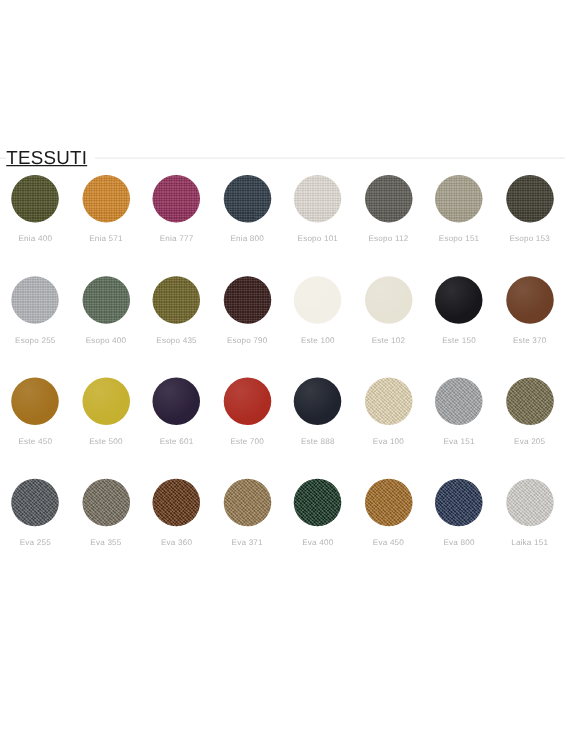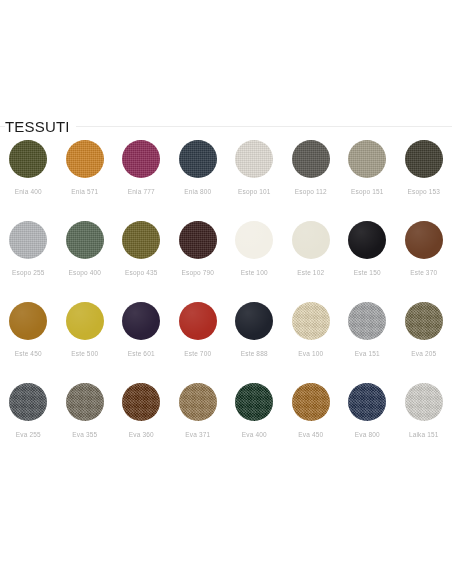--- a/index.html
+++ b/index.html
@@ -44,20 +44,21 @@
     left: 5px;
     top: 0px;
     font-size: 15px;
     line-height: 18px;
     letter-spacing: 0.2px;
     color: #1b1b1b;
     font-weight: 400;
     background: #ffffff;
     padding-right: 6px;
     white-space: nowrap;
+    text-decoration: underline;
   }
 
   
   .swatch-grid {
     position: absolute;
     left: 0;
     top: 138px;
     width: 452px;
     display: grid;
     grid-template-columns: repeat(8, 56.5px);

